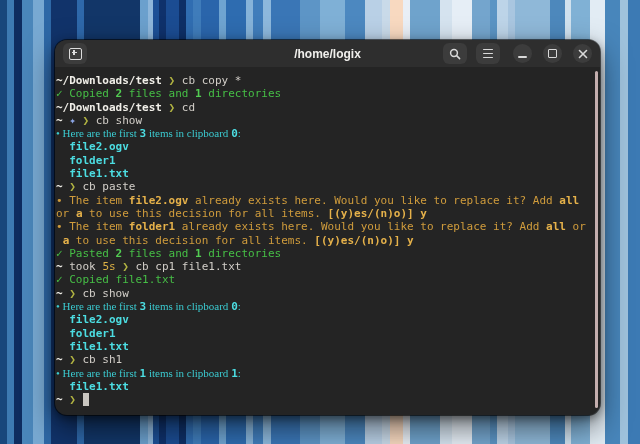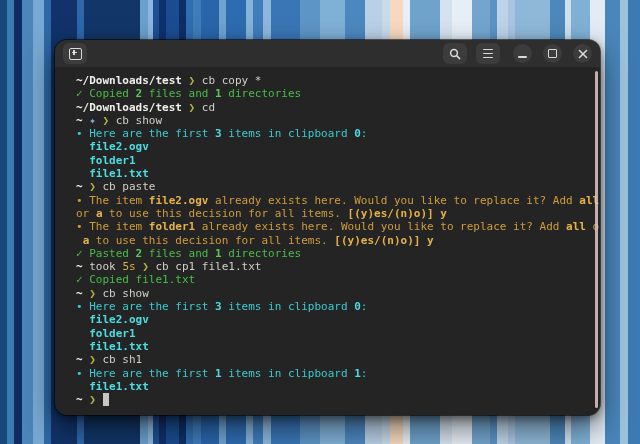--- a/index.html
+++ b/index.html
@@ -35,33 +35,33 @@
   .icon-newtab{width:11px;height:10px;border:1.4px solid #dcdcdc;border-radius:2px;position:relative;}
   .icon-newtab::before{content:"";position:absolute;left:2px;top:3.2px;width:5px;height:1.4px;background:#dcdcdc;}
   .icon-newtab::after{content:"";position:absolute;left:3.8px;top:1.4px;width:1.4px;height:5px;background:#dcdcdc;}
   .icon-min{width:9px;height:2px;background:#d9d9d9;border-radius:1px;margin-top:6px;}
   .icon-max{width:7px;height:7px;border:1.6px solid #d9d9d9;border-radius:1px;}
   .bars{display:flex;flex-direction:column;gap:2.4px;}
   .bars i{display:block;width:10px;height:1.6px;background:#d9d9d9;border-radius:1px;}
 
   .term{
     position:relative;height:348px;box-sizing:border-box;
-    padding:7px 10px 0 21px;
+    padding:7px 10px 0 1px;
     font-family:"DejaVu Sans Mono","Liberation Mono",monospace;
     font-size:11px;line-height:13.3px;white-space:pre;
     color:#d3cfc9;cursor:text;
   }
   .line{height:13.3px;}
   .seg-path{color:#f1efe9;font-weight:bold;}
   .seg-fg{color:#d3cfc9;}
   .seg-prompt{color:#b2b442;font-weight:bold;}
   .seg-star{color:#8ca6e6;}
   .seg-green{color:#46bf46;}
   .seg-greenBold{color:#52cd52;font-weight:bold;}
-  .seg-cyan{color:#3bcbd1;}
+  .seg-cyan{color:#3bcbd1;font-family:Liberation Serif, serif;}
   .seg-cyanBold{color:#4cdde2;font-weight:bold;}
   .seg-orange{color:#d09c3c;}
   .seg-orangeBold{color:#e5b14a;font-weight:bold;}
   .seg-yellowBold{color:#ddb145;font-weight:normal;}
   .seg-cursor{background:#c9c6c0;color:transparent;}
 
   .scrollbar{
     position:absolute;right:2px;top:31px;bottom:7px;width:3px;
     background:rgba(224,199,199,.85);border-radius:2px;
   }
@@ -116,20 +116,21 @@
     <div class="stripe" style="width: 15px; background: rgb(72, 134, 187);"></div>
     <div class="stripe" style="width: 8px; background: rgb(159, 194, 220);"></div>
     <div class="stripe" style="width: 12px; background: rgb(60, 122, 180);"></div>
   </div>
 
 <div class="window">
   <div class="titlebar">
     <div class="tb-btn">
       <span class="icon-newtab"></span>
     </div>
+    <div class="title">/home/logix</div>
     <div class="right-group">
       <div class="tb-btn" style="margin-right:9px;">
         <svg width="12" height="12" viewBox="0 0 12 12">
           <circle cx="5" cy="5" r="3.4" fill="none" stroke="#d9d9d9" stroke-width="1.5"></circle>
           <line x1="7.6" y1="7.6" x2="10.6" y2="10.6" stroke="#d9d9d9" stroke-width="1.5" stroke-linecap="round"></line>
         </svg>
       </div>
       <div class="tb-btn" style="margin-right:13px;">
         <span class="bars">
             <i></i>

